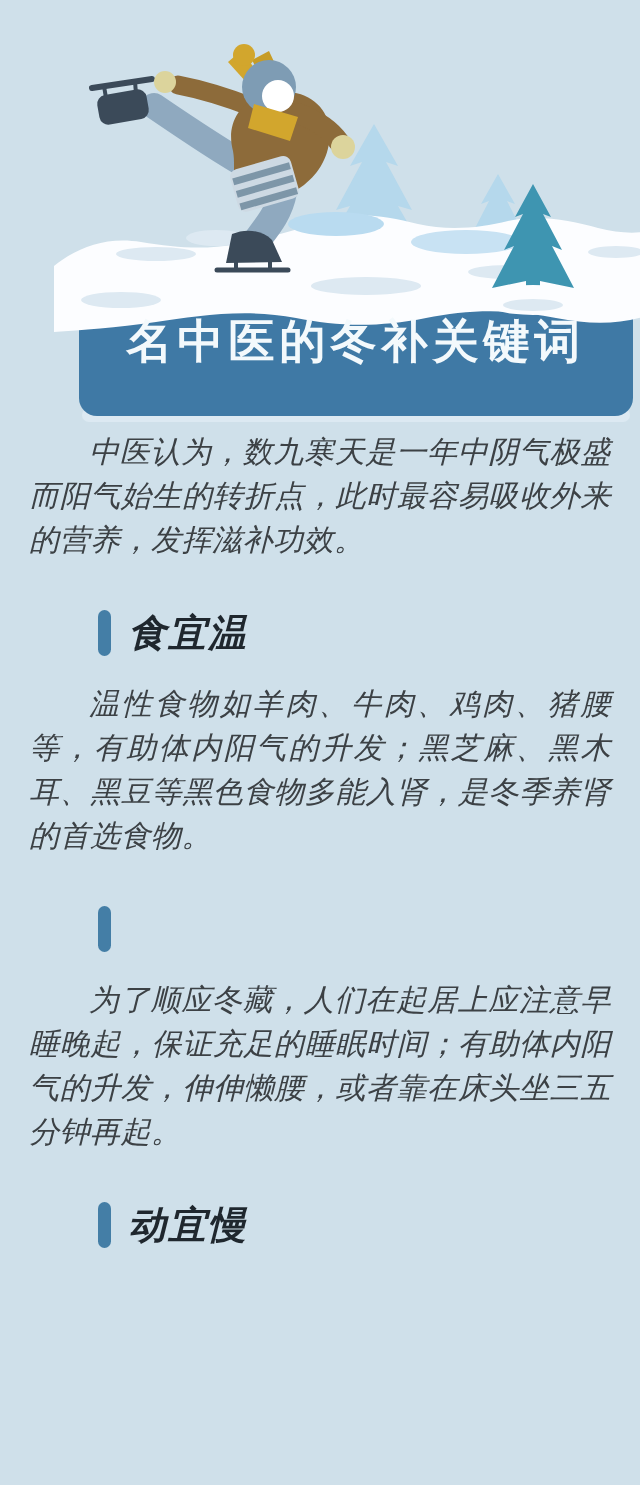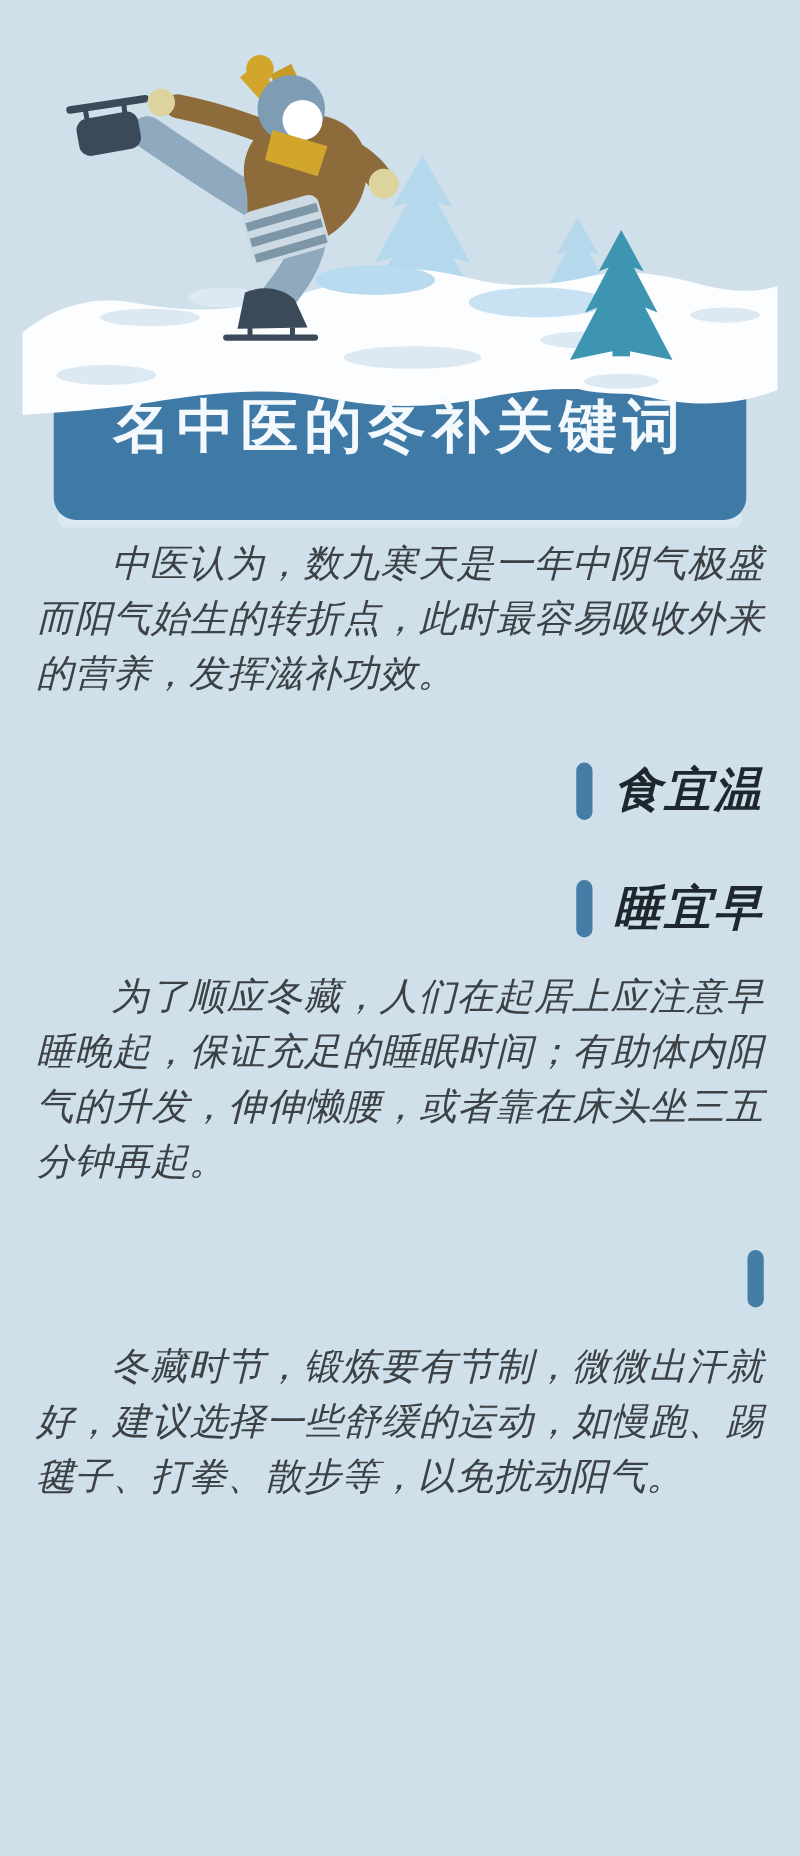--- a/index.html
+++ b/index.html
@@ -3,21 +3,21 @@
 <meta charset="utf-8">
 <style>
   html,body{margin:0;padding:0;}
   .page{
     position:relative;
     width:640px;height:1485px;
     background:#cfe0ea;
     overflow:hidden;
     font-family:"Liberation Sans", sans-serif;
   }
-  .hero{position:relative;height:430px;}
+  .hero{position:relative;height:430px;margin-left:36px;}
   .hero svg{display:block;}
   .banner-title{
     position:absolute;left:43px;top:312px;width:554px;
     text-align:center;
     font-family:"Liberation Serif", serif;
     font-weight:bold;font-size:46px;line-height:60px;
     color:#f3f9fc;letter-spacing:5px;
     margin:0;
   }
   .content{
@@ -26,21 +26,20 @@
     letter-spacing:0.5px;
     color:#3c4145;
     text-align:justify;
     font-style:italic;
   }
   .content p{margin:0;text-indent:2em;}
   .intro{margin-top:58px;}
   .section-head{
     display:flex;align-items:center;gap:17px;
     margin:48px 0 26px 69px;
-    justify-content:flex-end;
   }
   .accent-bar{
     width:13px;height:46px;border-radius:7px;
     background:#447ea6;flex:0 0 auto;
   }
   .section-title{
     margin:0;
     font-family:"Liberation Serif", serif;
     font-weight:bold;font-size:38px;line-height:46px;
     color:#1f272e;letter-spacing:2px;
@@ -127,31 +126,31 @@
 
   <main class="content">
 
     <p class="intro">中医认为，数九寒天是一年中阴气极盛而阳气始生的转折点，此时最容易吸收外来的营养，发挥滋补功效。</p>
 
     <section>
       <div class="section-head">
         <span class="accent-bar"></span>
         <h2 class="section-title">食宜温</h2>
       </div>
+      <p>温性食物如羊肉、牛肉、鸡肉、猪腰等，有助体内阳气的升发；黑芝麻、黑木耳、黑豆等黑色食物多能入肾，是冬季养肾的首选食物。</p>
     </section>
 
     <section>
       <div class="section-head">
         <span class="accent-bar"></span>
-        <h2 class="section-title">睡宜早</h2>
       </div>
       <p>为了顺应冬藏，人们在起居上应注意早睡晚起，保证充足的睡眠时间；有助体内阳气的升发，伸伸懒腰，或者靠在床头坐三五分钟再起。</p>
     </section>
 
     <section>
       <div class="section-head">
         <span class="accent-bar"></span>
+        <h2 class="section-title">动宜慢</h2>
       </div>
-      <p>冬藏时节，锻炼要有节制，微微出汗就好，建议选择一些舒缓的运动，如慢跑、踢毽子、打拳、散步等，以免扰动阳气。</p>
     </section>
 
   </main>
 </div>
 
 </body></html>

